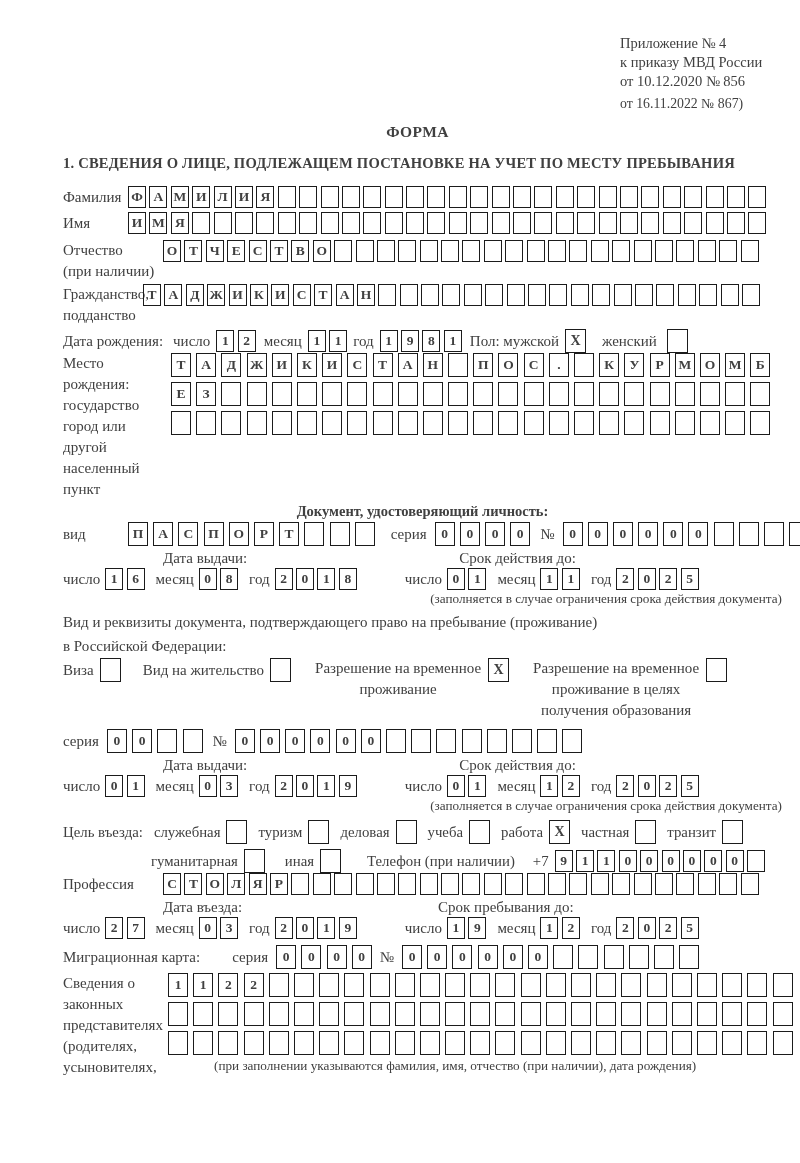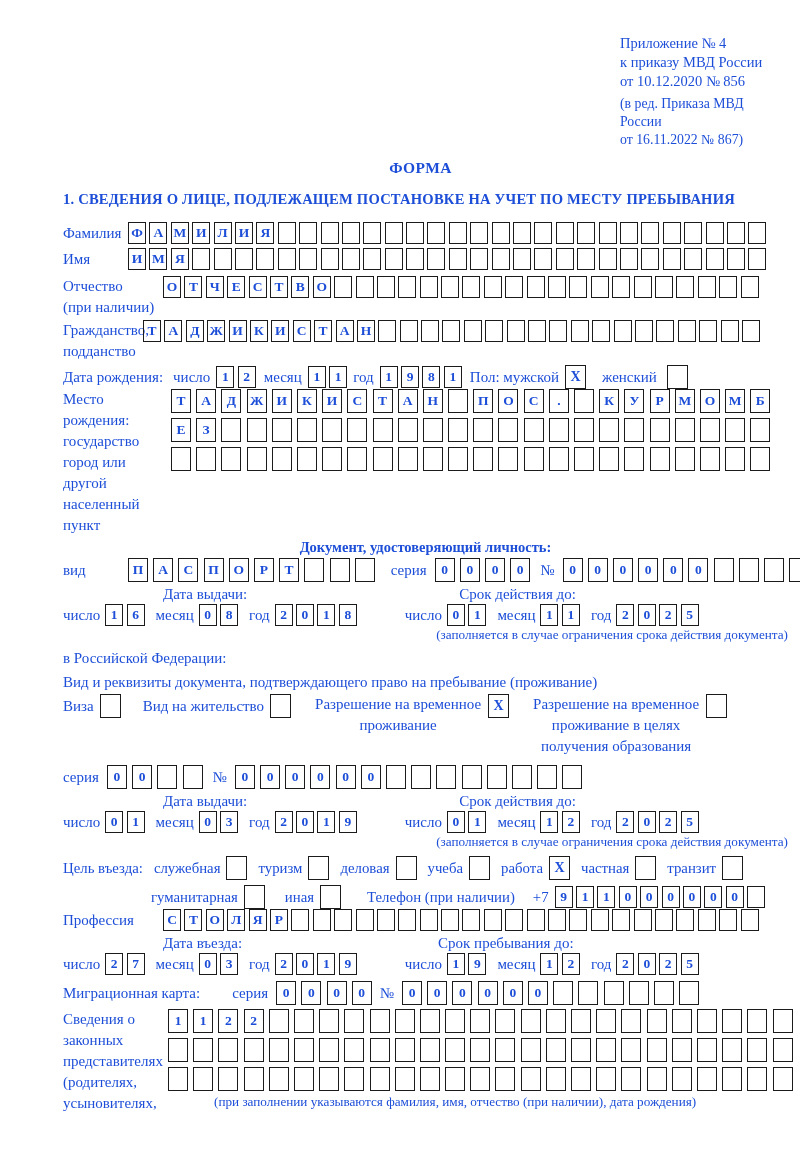--- a/index.html
+++ b/index.html
@@ -1,19 +1,19 @@
 <!DOCTYPE html>
 <html lang="ru"><head>
 <meta charset="utf-8">
 <style>
   html,body{margin:0;padding:0;background:#f3f3f3;}
   .page{
     position:relative;width:800px;height:1163px;margin:0 auto;background:#ffffff;
-    box-sizing:border-box;padding:34px 12px 0 63px;
-    font-family:"Liberation Serif","DejaVu Serif",serif;color:#1d4ed8;font-size:15px;
+    box-sizing:border-box;padding:34px 18px 0 63px;
+    font-family:"Liberation Serif","DejaVu Serif",serif;color:#404040;font-size:15px;
     overflow:hidden;
   }
   .appendix{margin-left:557px;line-height:19px;font-size:14.5px;}
   .amendment{margin-left:557px;margin-top:4px;line-height:18px;font-size:13.8px;}
   .forma{margin-top:10px;text-align:center;padding-right:10px;font-weight:bold;font-size:15.5px;letter-spacing:.4px;}
   .title{margin-top:10px;text-align:center;font-weight:bold;font-size:15.5px;line-height:23px;margin-left:-22px;}
   .blank-line{display:inline-block;width:52px;border-bottom:2px solid #333;height:2px;margin-left:8px;}
   .sec-heading{margin-top:14px;font-weight:bold;font-size:14.6px;letter-spacing:.2px;}
   
   .cells{display:inline-flex;gap:3.4px;flex:none;}
@@ -53,21 +53,20 @@
 <body>
 
 <div class="page">
 
   <div class="appendix">
     <div>Приложение № 4</div>
     <div>к приказу МВД России</div>
     <div>от 10.12.2020 № 856</div>
   </div>
   <div class="amendment">
-    <div>(в ред. Приказа МВД России</div>
     <div>от 16.11.2022 № 867)</div>
   </div>
 
   <div class="forma">ФОРМА</div>
 
 
   <div class="sec-heading">1. СВЕДЕНИЯ О ЛИЦЕ, ПОДЛЕЖАЩЕМ ПОСТАНОВКЕ НА УЧЕТ ПО МЕСТУ ПРЕБЫВАНИЯ</div>
 
   <div class="frow mt14">
     <span class="lblcol w65">Фамилия</span>
@@ -411,22 +410,22 @@
       <span class="cells">
           <span class="cell">2</span>
           <span class="cell">0</span>
           <span class="cell">2</span>
           <span class="cell">5</span>
         </span>
     </span>
   </div>
   <div class="note">(заполняется в случае ограничения срока действия документа)</div>
 
+  <div class="intro">Вид и реквизиты документа, подтверждающего право на пребывание (проживание)</div>
   <div class="intro mt4">в Российской Федерации:</div>
-  <div class="intro">Вид и реквизиты документа, подтверждающего право на пребывание (проживание)</div>
 
   <div class="cbrow">
     <span class="opt">
       <span>Виза</span>
       <span class="cells cb">
           <span class="cell"></span>
         </span>
     </span>
     <span class="opt ml">
       <span>Вид на жительство</span>

